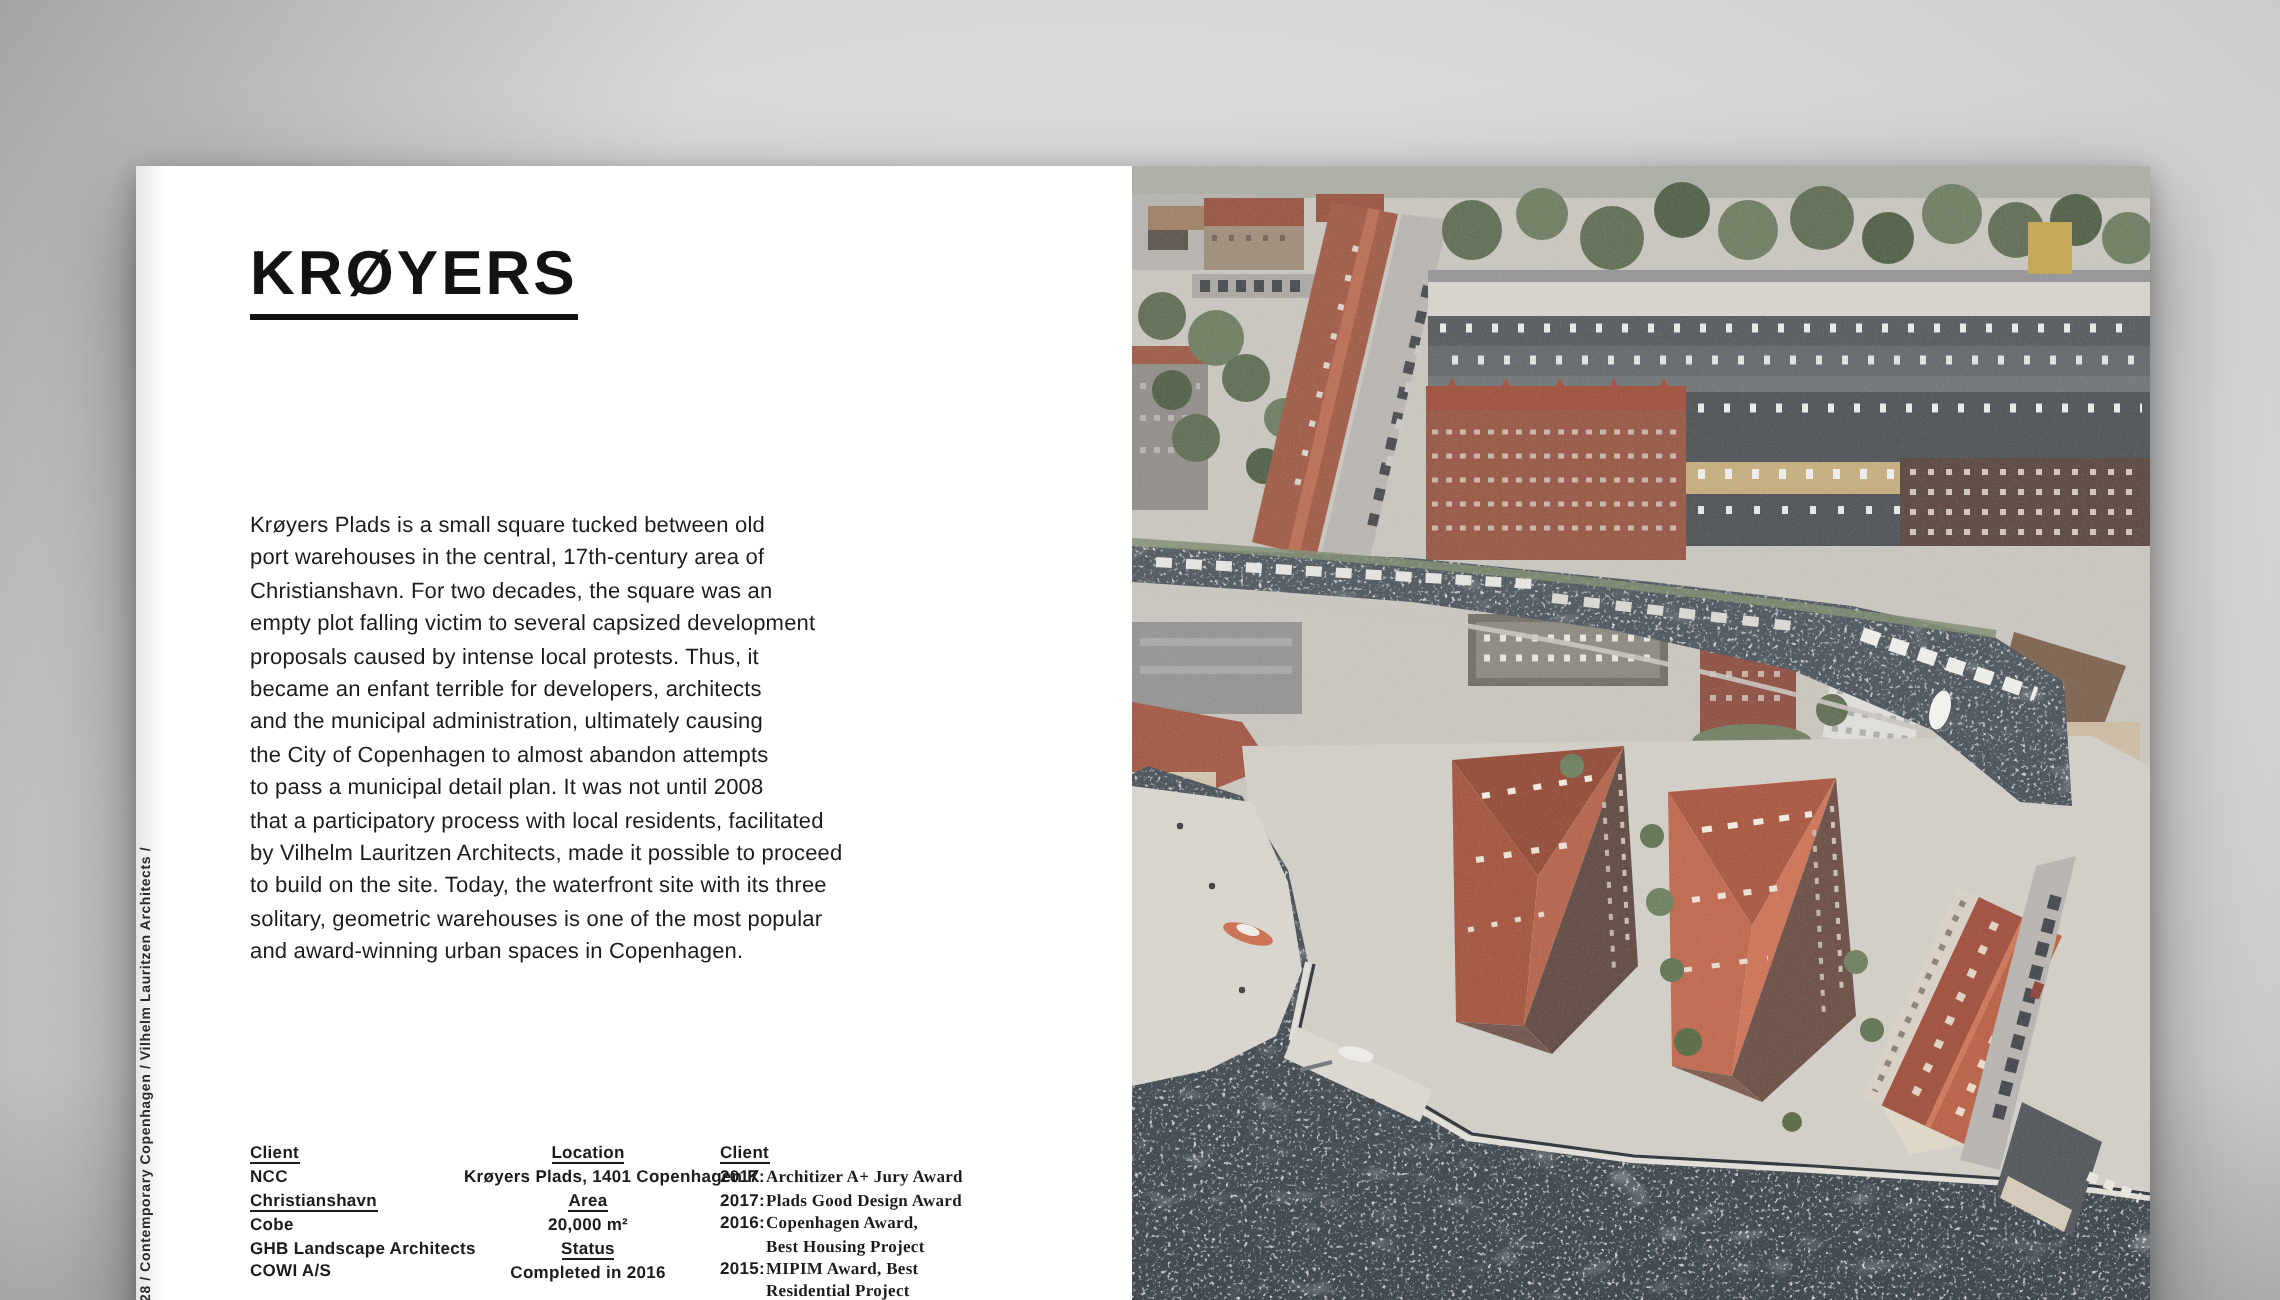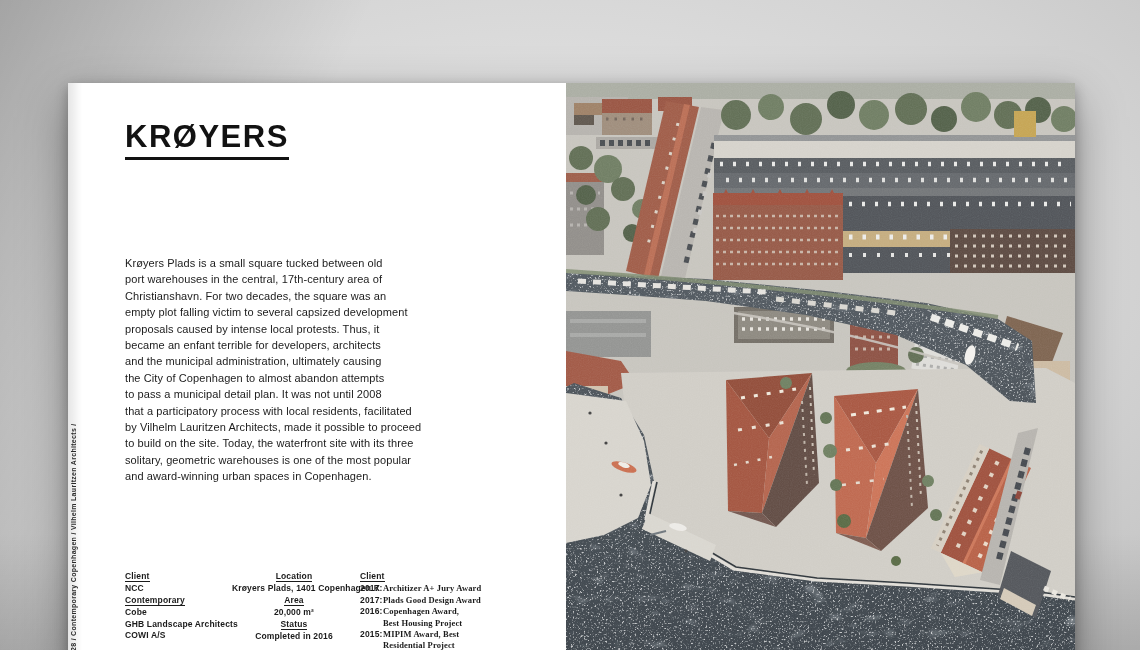--- a/index.html
+++ b/index.html
@@ -75,21 +75,21 @@
 that a participatory process with local residents, facilitated
 by Vilhelm Lauritzen Architects, made it possible to proceed
 to build on the site. Today, the waterfront site with its three
 solitary, geometric warehouses is one of the most popular
 and award-winning urban spaces in Copenhagen.</p>
 
     <section class="meta">
       <div class="meta-col meta-col-1">
         <div class="meta-line"><span class="meta-heading">Client</span></div>
         <div class="meta-line">NCC</div>
-        <div class="meta-line"><span class="meta-heading">Contemporary</span></div>
+        <div class="meta-line"><span class="meta-heading">Christianshavn</span></div>
         <div class="meta-line">Cobe</div>
         <div class="meta-line">GHB Landscape Architects</div>
         <div class="meta-line">COWI A/S</div>
       </div>
       <div class="meta-col meta-col-2">
         <div class="meta-line"><span class="meta-heading">Location</span></div>
         <div class="meta-line">Krøyers Plads, 1401 Copenhagen K</div>
         <div class="meta-line"><span class="meta-heading">Area</span></div>
         <div class="meta-line">20,000 m²</div>
         <div class="meta-line"><span class="meta-heading">Status</span></div>

